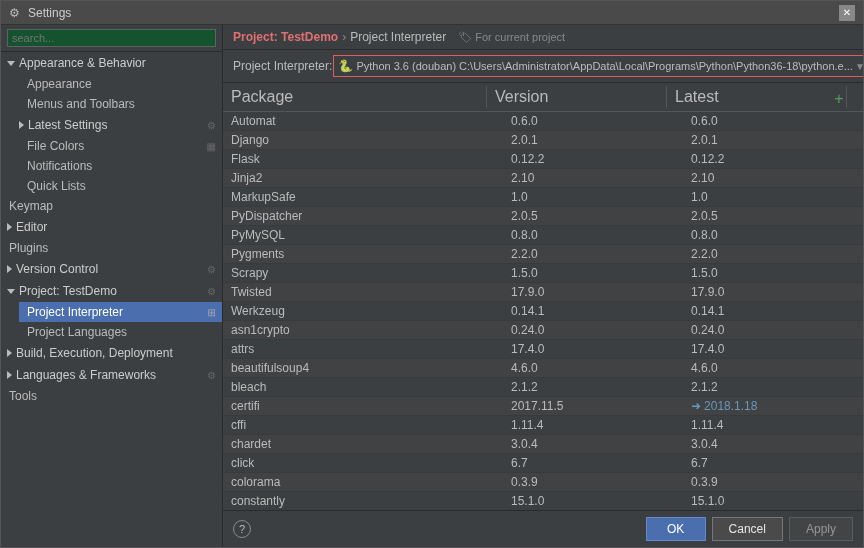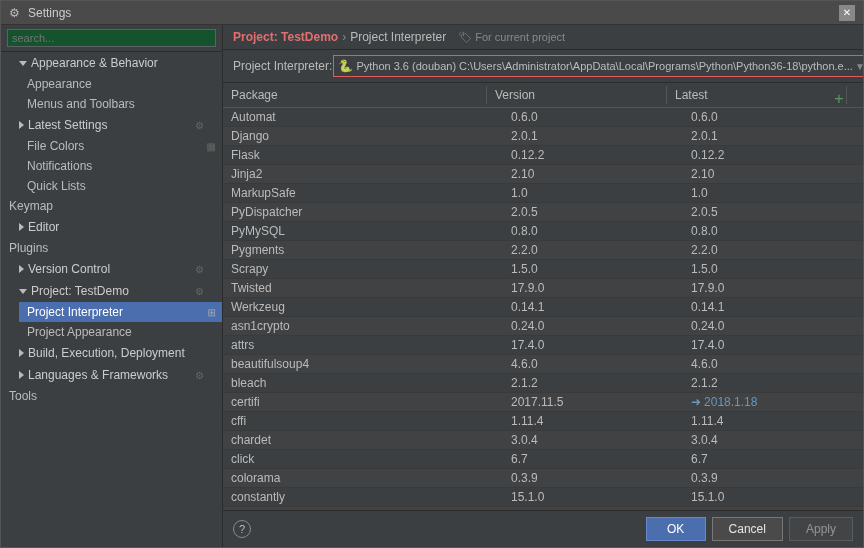--- a/index.html
+++ b/index.html
@@ -83,21 +83,21 @@
       align-items: center;
       font-size: 12px;
     }
     .sidebar-item.active {
       background: #4b6eaf;
       color: #fff;
     }
     .sidebar-group-header {
       display: flex;
       align-items: center;
-      padding: 4px 18px;
+      padding: 4px 6px;
       cursor: pointer;
       font-size: 12px;
       color: #cccccc;
     }
     .triangle {
       width: 0;
       height: 0;
       margin-right: 4px;
       display: inline-block;
     }
@@ -206,21 +206,21 @@
       display: grid;
       grid-template-columns: 1fr 180px 180px 16px;
       background: #3c3f41;
       border-bottom: 1px solid #555;
       padding: 3px 0;
       flex-shrink: 0;
     }
     .table-header-cell {
       padding: 2px 8px;
       color: #bbbbbb;
-      font-size: 12px;
+      font-size: 16px;
       text-align: left;
       border-right: 1px solid #555;
     }
     .table-header-cell:last-child {
       border-right: none;
     }
     .table-body {
       flex: 1;
       overflow-y: auto;
       overflow-x: hidden;
@@ -388,21 +388,21 @@
         <span class="triangle down"></span>
         <span>Project: TestDemo</span>
         <span style="margin-left:auto;font-size:10px;color:#666;">⚙</span>
       </div>
       <div class="sidebar-child">
         <div class="sidebar-item active">
           <span>Project Interpreter</span>
           <span style="margin-left:auto;font-size:10px;color:#aaa;">⊞</span>
         </div>
         <div class="sidebar-item">
-          <span>Project Appearance</span>
+          <span>Project Languages</span>
         </div>
       </div>
 
       <div class="sidebar-group-header">
         <span class="triangle right"></span>
         <span>Build, Execution, Deployment</span>
       </div>
 
       <div class="sidebar-group-header">
         <span class="triangle right"></span>

